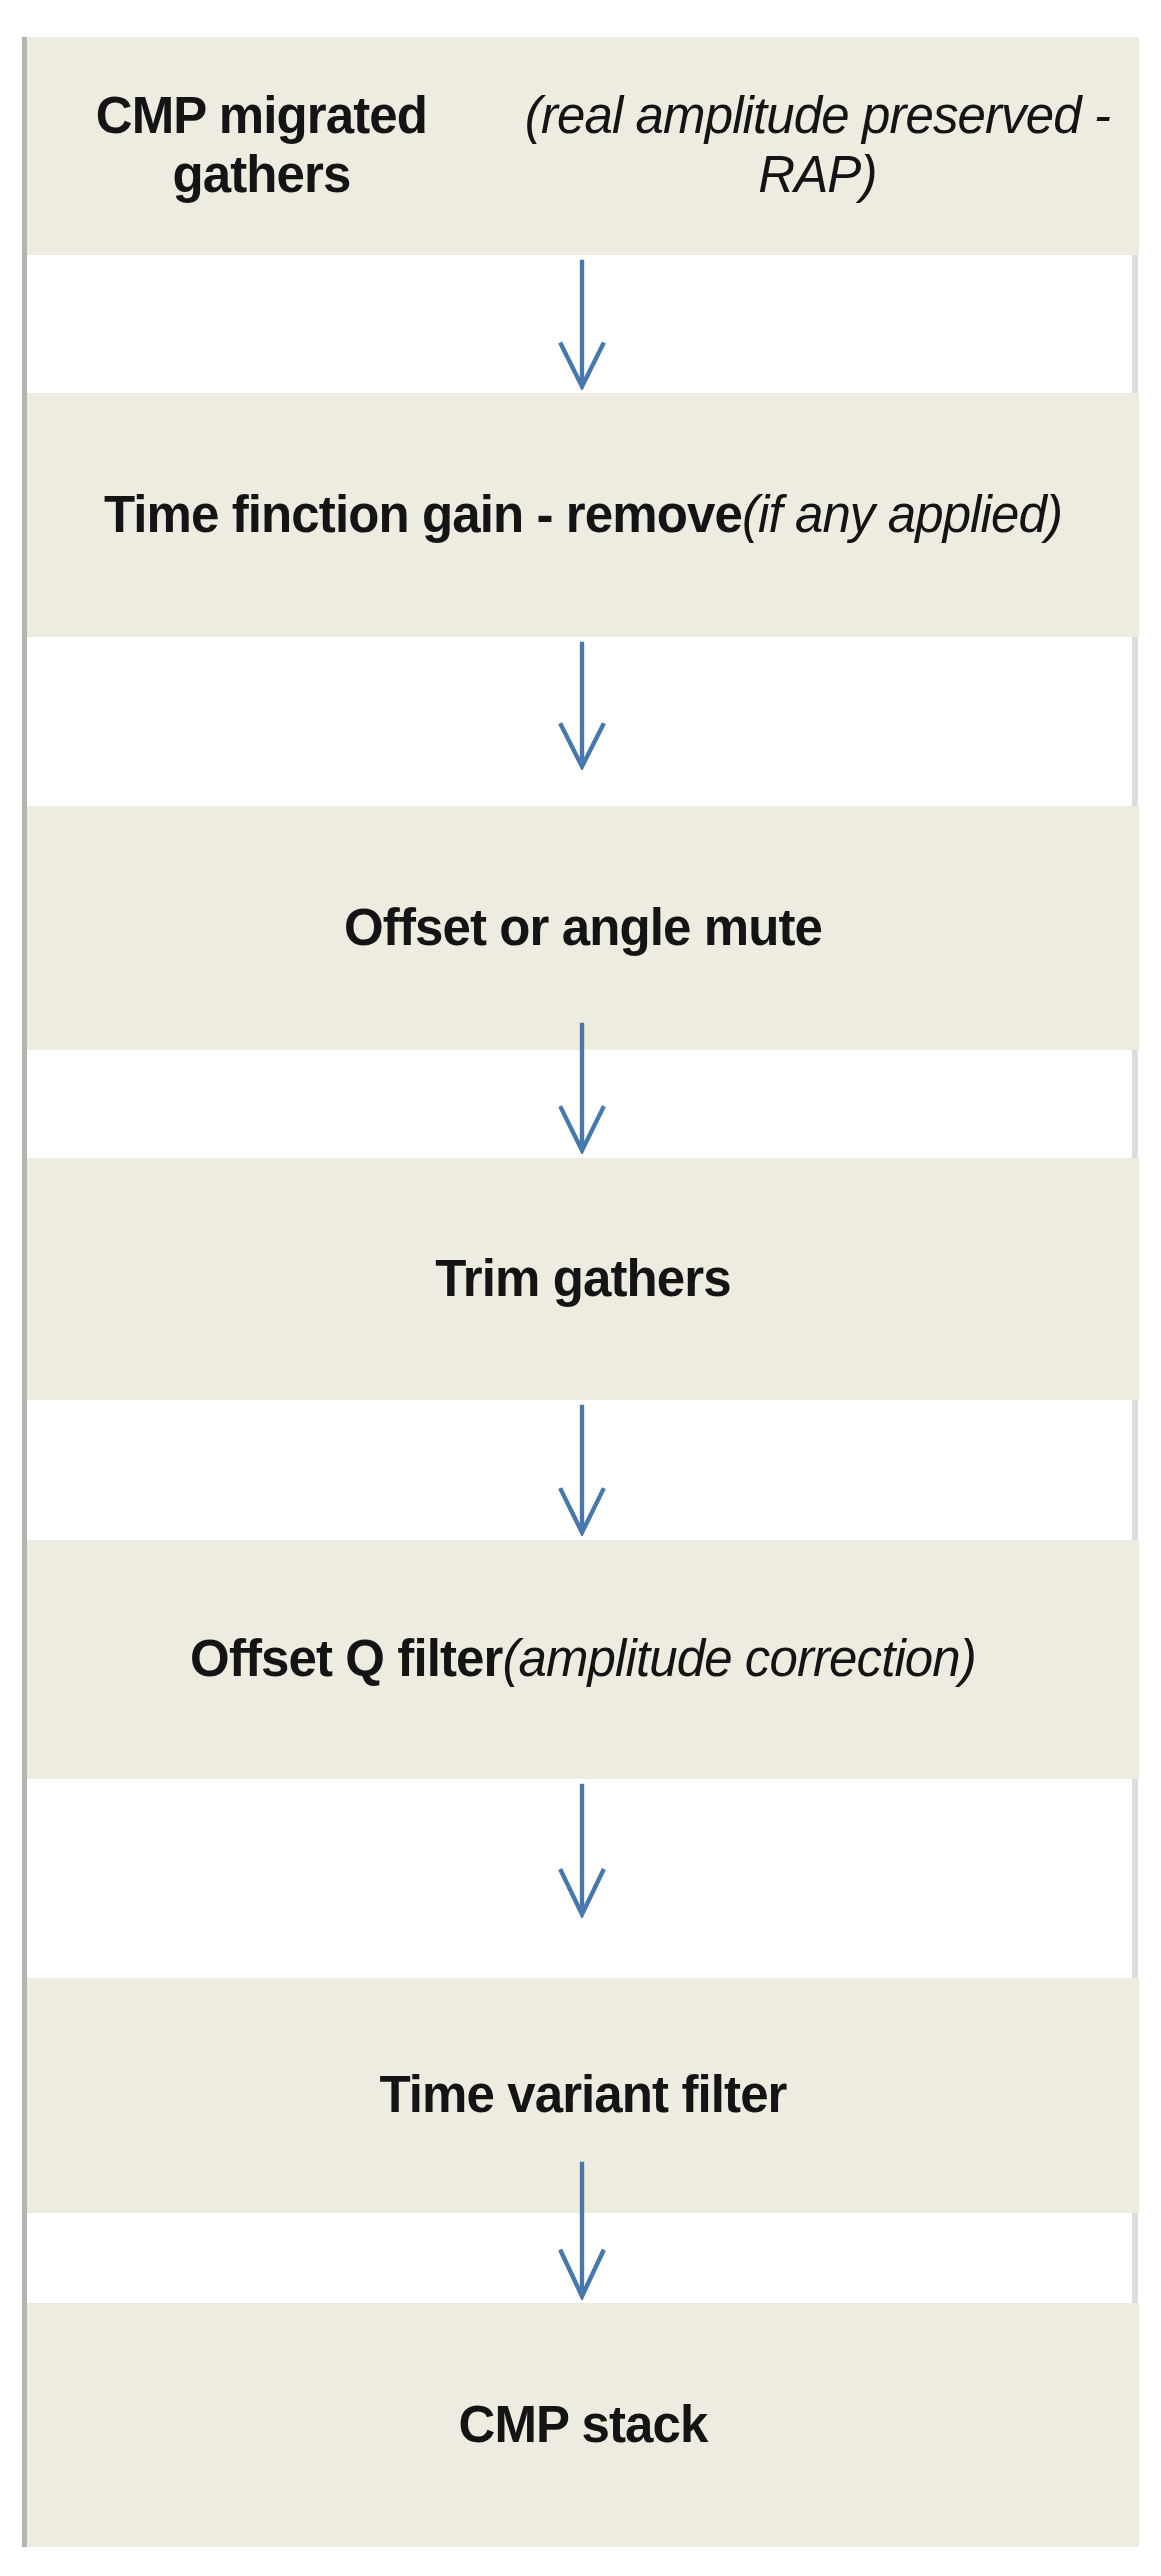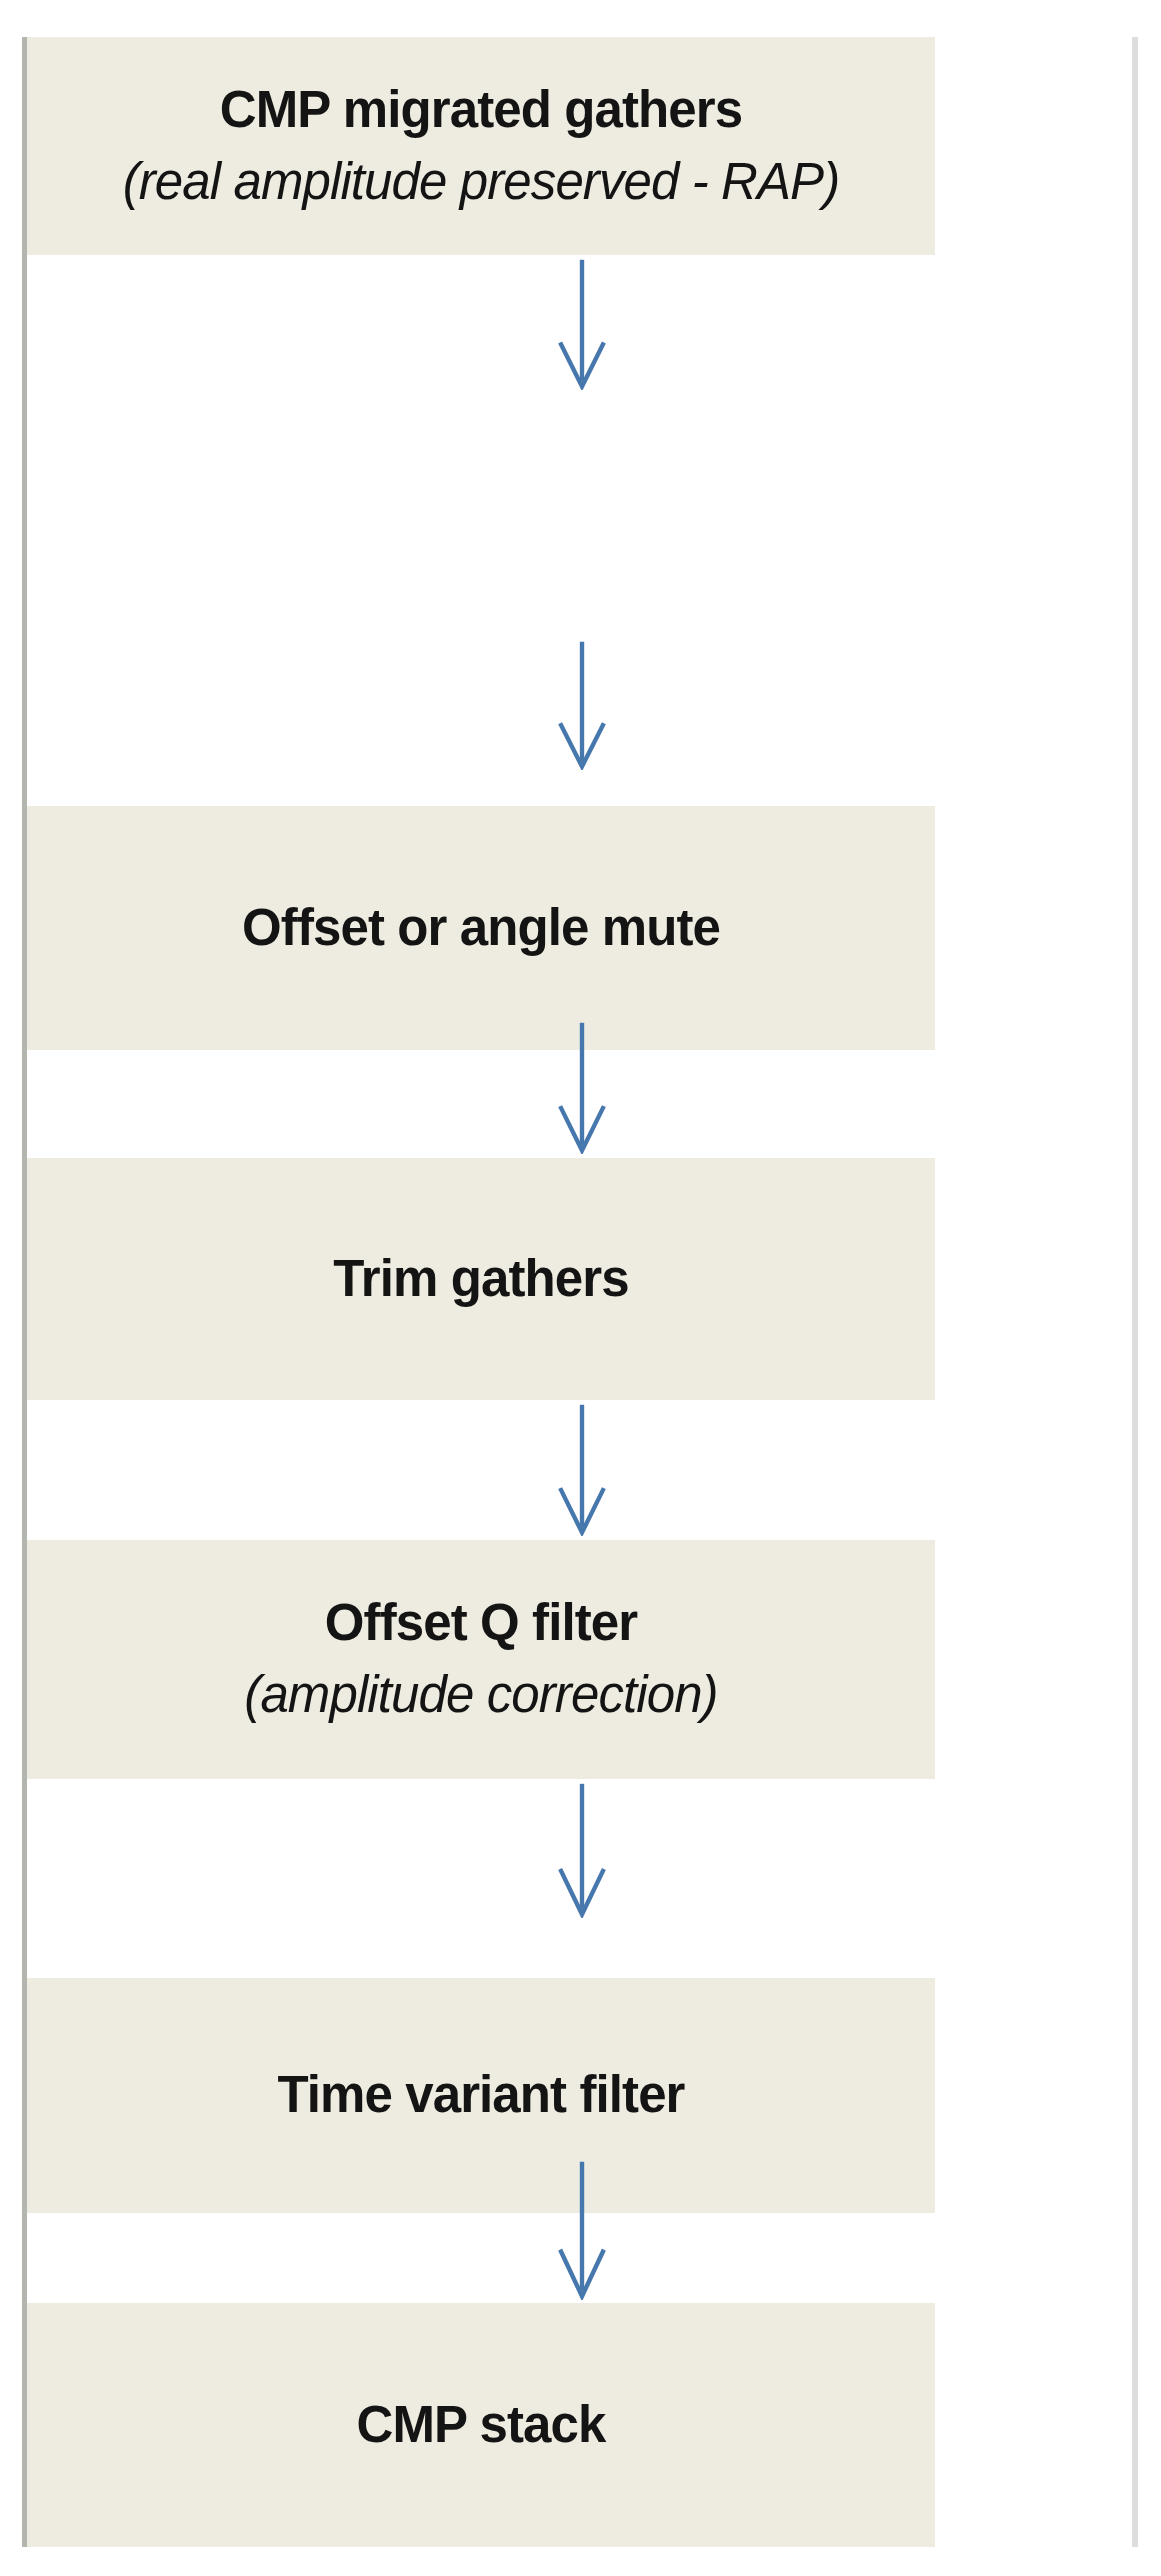--- a/index.html
+++ b/index.html
@@ -21,24 +21,24 @@
   .right-rail{
     position:absolute;
     left:1132px; top:37px;
     width:6.1px; height:2510px;
     background:var(--right-rail,#dcdedd);
     z-index:1;
   }
   .flow-box{
     position:absolute;
     left:27px;
-    width:908px;
+    width:1112px;
     background:var(--box-fill,#eeece1);
     display:flex;
-    flex-direction:column;
+    flex-direction:row;
     align-items:center;
     justify-content:center;
     row-gap:13px;
     text-align:center;
     z-index:2;
   }
   .b1{top:37px;height:218px}
   .b2{top:393px;height:244px}
   .b3{top:806px;height:244px}
   .b4{top:1158px;height:242px}
@@ -88,20 +88,24 @@
     <div class="subtitle">(real amplitude preserved - RAP)</div>
   </div>
 
   <div class="gap-arrow g1">
     <svg viewBox="0 0 64 150" preserveAspectRatio="none">
       <line x1="32" y1="2" x2="32" y2="140" stroke="currentColor" stroke-width="5"></line>
       <polyline points="7,96 32,146 57,96" fill="none" stroke="currentColor" stroke-width="5"></polyline>
     </svg>
   </div>
 
+  <div class="flow-box b2">
+    <div class="title">Time finction gain - remove</div>
+    <div class="subtitle">(if any applied)</div>
+  </div>
 
   <div class="gap-arrow g2">
     <svg viewBox="0 0 64 150" preserveAspectRatio="none">
       <line x1="32" y1="2" x2="32" y2="140" stroke="currentColor" stroke-width="5"></line>
       <polyline points="7,96 32,146 57,96" fill="none" stroke="currentColor" stroke-width="5"></polyline>
     </svg>
   </div>
 
   <div class="flow-box b3">
     <div class="title">Offset or angle mute</div>

